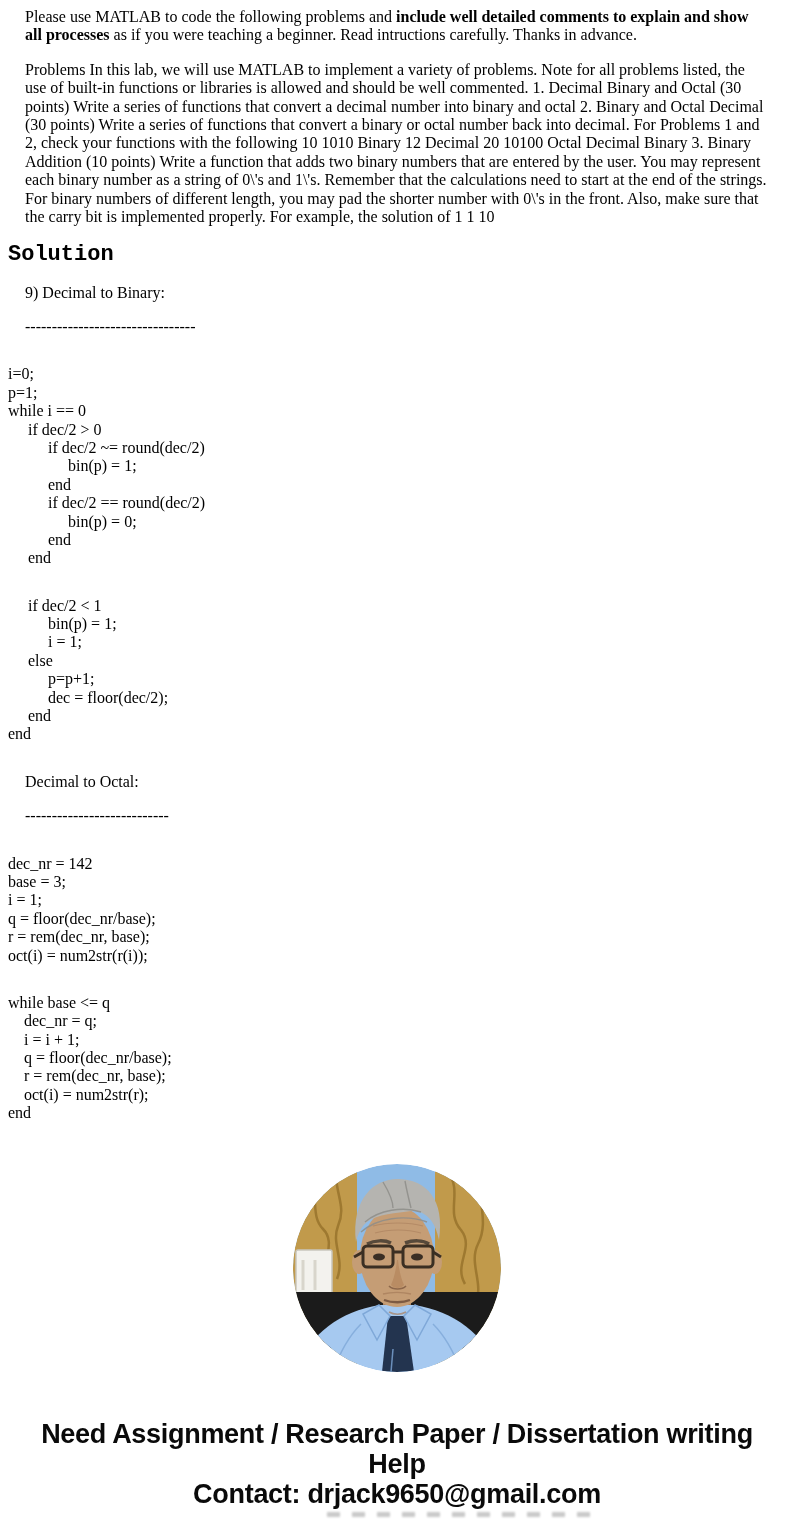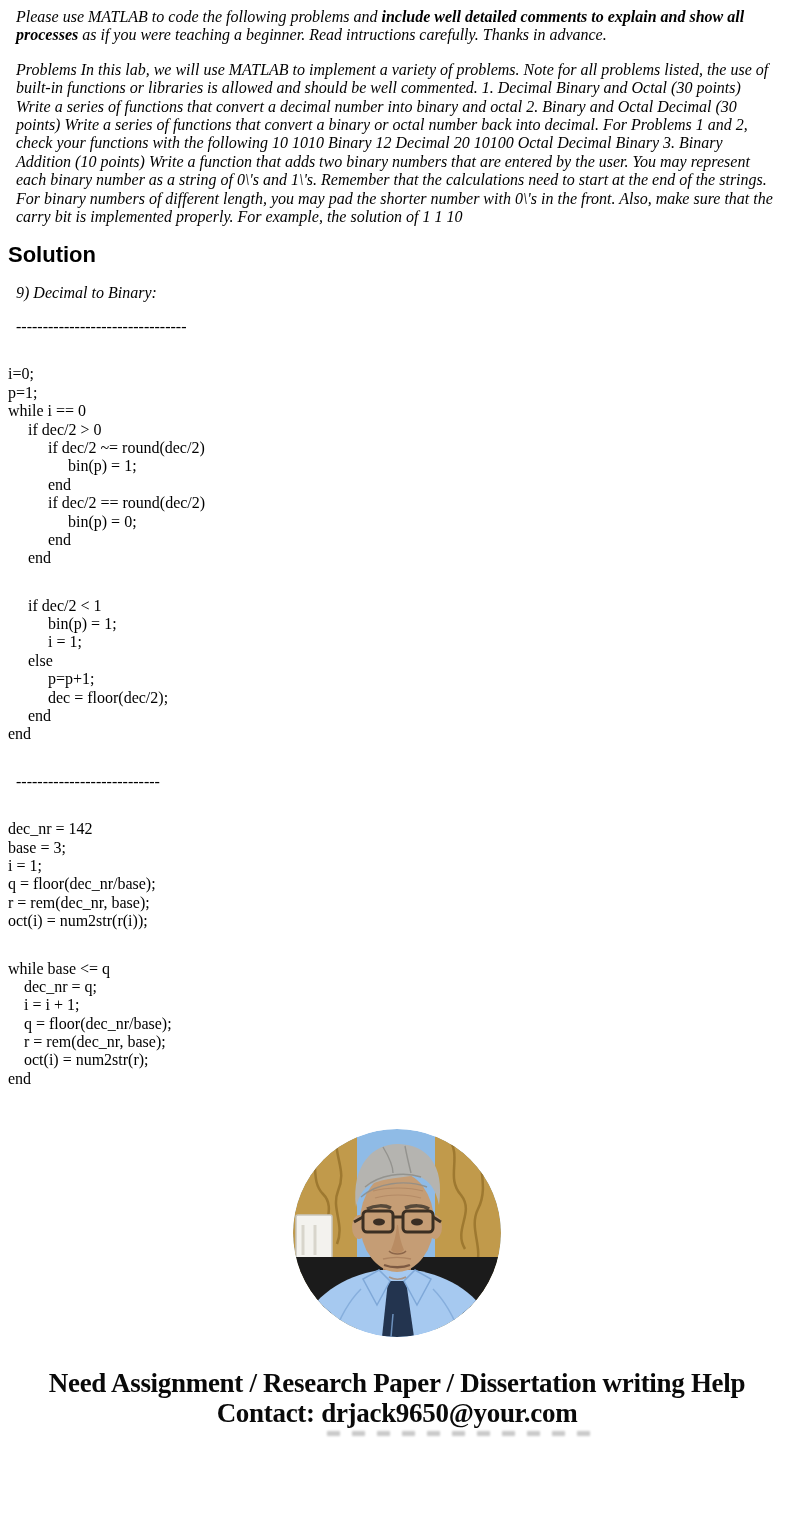--- a/index.html
+++ b/index.html
@@ -2,32 +2,32 @@
 <html><head>
 <meta charset="utf-8">
 <style>
   html,body{margin:0;padding:0;background:#ffffff;}
   body{
     width:794px;height:1523px;overflow:hidden;
     font-family:"Liberation Serif",serif;
     font-size:16px;line-height:1.15;color:#000;
   }
   .page{margin:8px;}
-  p{margin:16px 8px;white-space:pre-wrap;font-style:italic;}
+  p{margin:16px 17px;white-space:pre-wrap;}
   p.first{margin-top:2px;}
-  h2{font-family:Liberation Sans, sans-serif;font-size:22px;font-weight:bold;margin:10px 0 0 0;line-height:1.15;}
+  h2{font-family:Liberation Mono, monospace;font-size:22px;font-weight:bold;margin:10px 0 0 0;line-height:1.15;}
   pre.code{
     font-family:"Liberation Serif",serif;
     font-size:16px;line-height:1.15;margin:29px 0;white-space:pre;
   }
   .avatar-wrap{margin:41px auto 0 auto;width:208px;height:208px;}
   .avatar-wrap svg{display:block;border-radius:50%;}
   .footer{
-    margin-top:31px;text-align:center;
-    font-family:Liberation Serif, serif;
+    margin-top:47px;text-align:center;
+    font-family:Liberation Sans, sans-serif;
     font-weight:bold;font-size:27px;line-height:30px;color:#0a0a0a;
     letter-spacing:-0.3px;
   }
   .footer .headline{max-width:740px;margin:0 auto;}
   .artifact{
     height:5px;width:273px;margin:3px 0 0 319px;
     background:repeating-linear-gradient(90deg, rgba(40,40,40,0.45) 0 13px, transparent 13px 25px);
     filter:blur(1.2px);opacity:.55;
   }
 </style>
@@ -60,20 +60,21 @@
 
   <pre class="code">     if dec/2 &lt; 1
           bin(p) = 1;
           i = 1;
      else
           p=p+1;
           dec = floor(dec/2);
      end
 end</pre>
 
+  <p>Decimal to Octal:</p>
 
   <p>---------------------------</p>
 
   <pre class="code">dec_nr = 142
 base = 3;
 i = 1;
 q = floor(dec_nr/base);
 r = rem(dec_nr, base);
 oct(i) = num2str(r(i));</pre>
 
@@ -164,17 +165,17 @@
         <g stroke="#a97f5d" stroke-width="1.2" fill="none" opacity="0.6">
           <path d="M 80 62 C 94 58 116 58 130 62"></path>
           <path d="M 82 69 C 96 65 114 65 128 69"></path>
         </g>
       </g>
     </svg>
   </div>
 
   <div class="footer">
     <div class="headline">Need Assignment / Research Paper / Dissertation writing Help</div>
-    <div>Contact: drjack9650@your.com</div>
+    <div>Contact: drjack9650@gmail.com</div>
     <div class="artifact"></div>
   </div>
 
 </div>
 
 </body></html>

